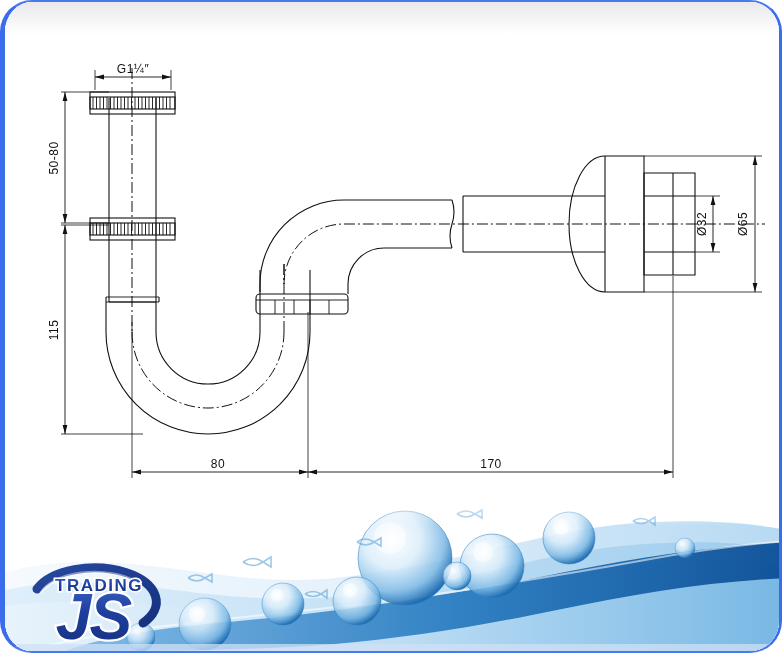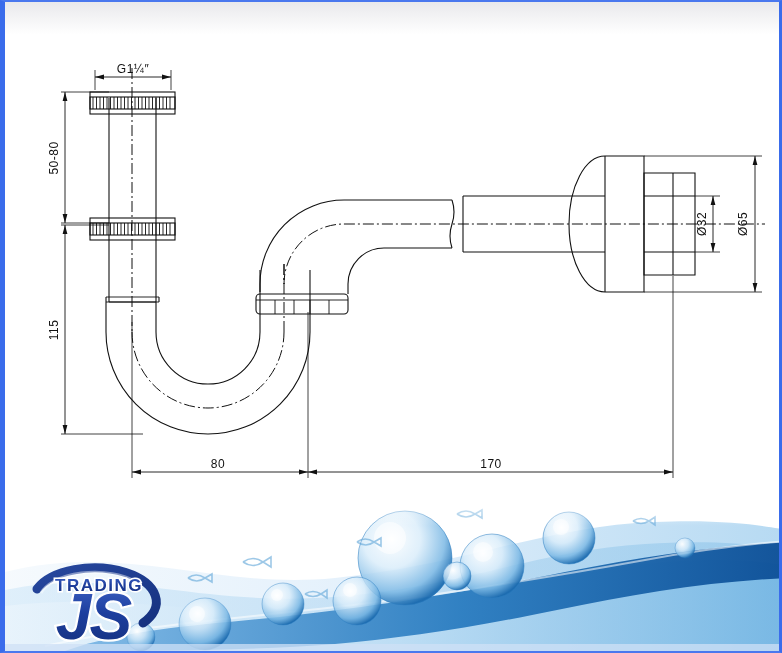--- a/index.html
+++ b/index.html
@@ -18,20 +18,21 @@
     position: relative;
     width: 782px;
     height: 653px;
     box-sizing: border-box;
     background: #ffffff;
     border-left: 5px solid #3a6ceb;
     border-right: 3px solid #3a6ceb;
     border-top: 2px solid #4a78ee;
     border-bottom: 2px solid #4a78ee;
     overflow: hidden;
+    border-radius: 32px;
   }
 
   
   #page-bg {
     position: absolute;
     inset: 0;
     background:
       linear-gradient(180deg, #e9e9ec 0%, #ffffff 5%, #ffffff 92%, #f2f4f9 100%),
       linear-gradient(90deg, #eceef2 0%, #ffffff 4%, #ffffff 96%, #e8eaf0 100%);
     pointer-events: none;

